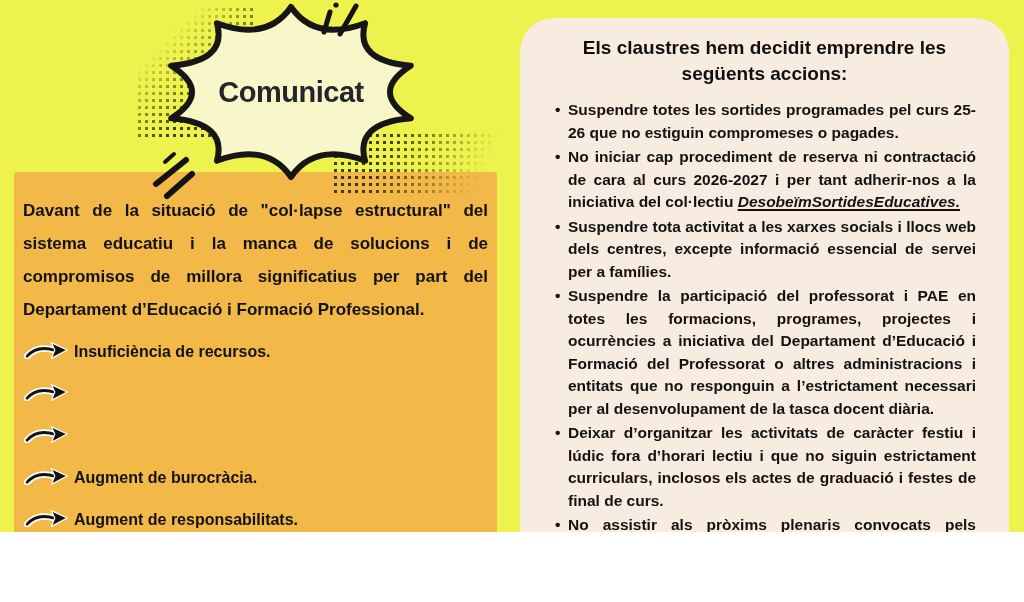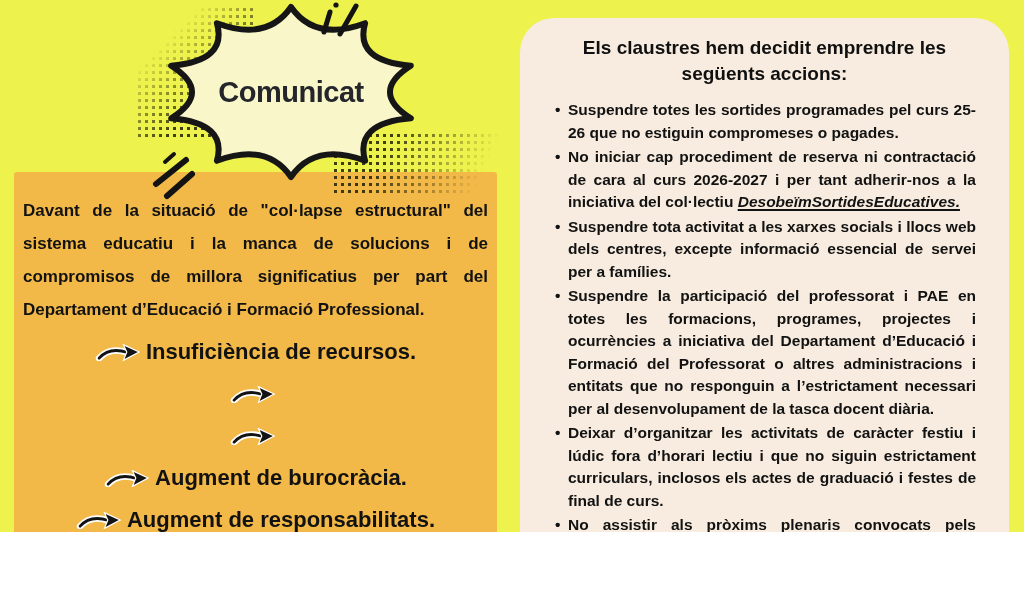--- a/index.html
+++ b/index.html
@@ -41,21 +41,21 @@
     position:absolute;left:14px;top:172px;width:483px;height:412px;z-index:2;
     background:var(--orange,#f2b848);border-radius:3px;
     padding:22px 9px 0 9px;box-sizing:border-box;color:#121212;
   }
   #intro{
     margin:0;font-size:17px;line-height:33px;font-weight:700;
     text-align:justify;
   }
   #reason-list{margin:6px 0 0 0;padding:0;list-style:none;}
   #reason-list li{
-    font-size:22px;line-height:32px;font-weight:700;margin-top:10px;text-align:center;
+    font-size:16px;line-height:32px;font-weight:700;margin-top:10px;text-align:left;
   }
   .arrow-ic{width:46px;height:17px;vertical-align:-2px;margin-right:5px;}
   
   #right-panel{
     position:absolute;left:520px;top:18px;width:489px;height:566px;z-index:2;
     background:var(--cream,#f7ecdf);border-radius:34px;
     padding:17px 21px 12px 21px;box-sizing:border-box;color:#121212;
   }
   #actions-heading{
     margin:0 0 8px 0;font-size:19px;line-height:26px;font-weight:700;

